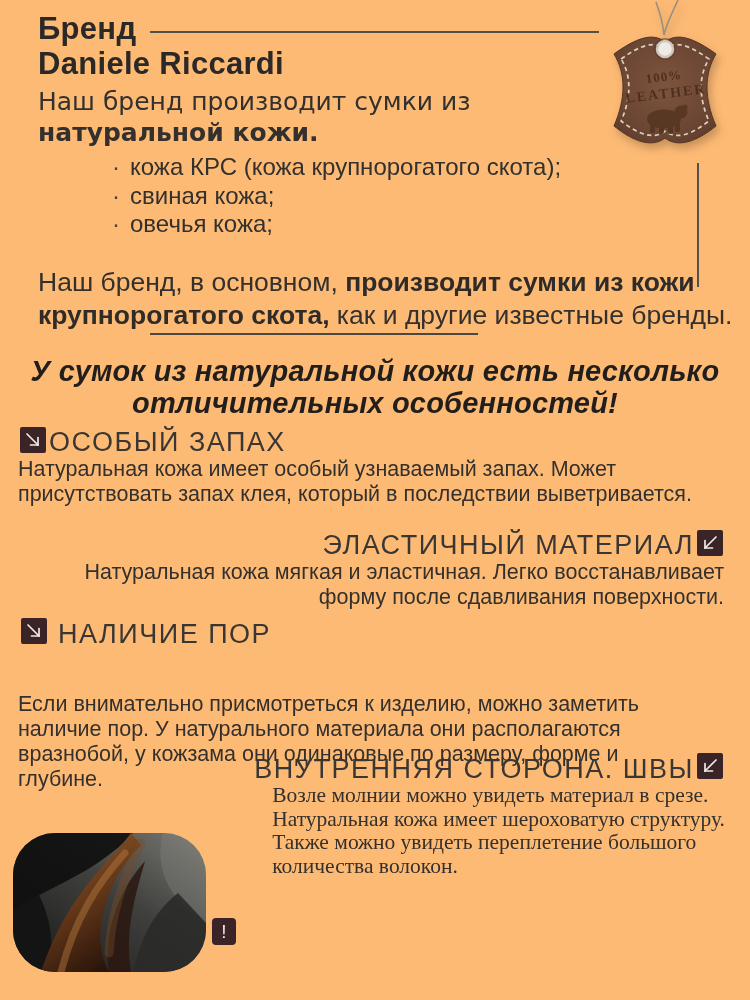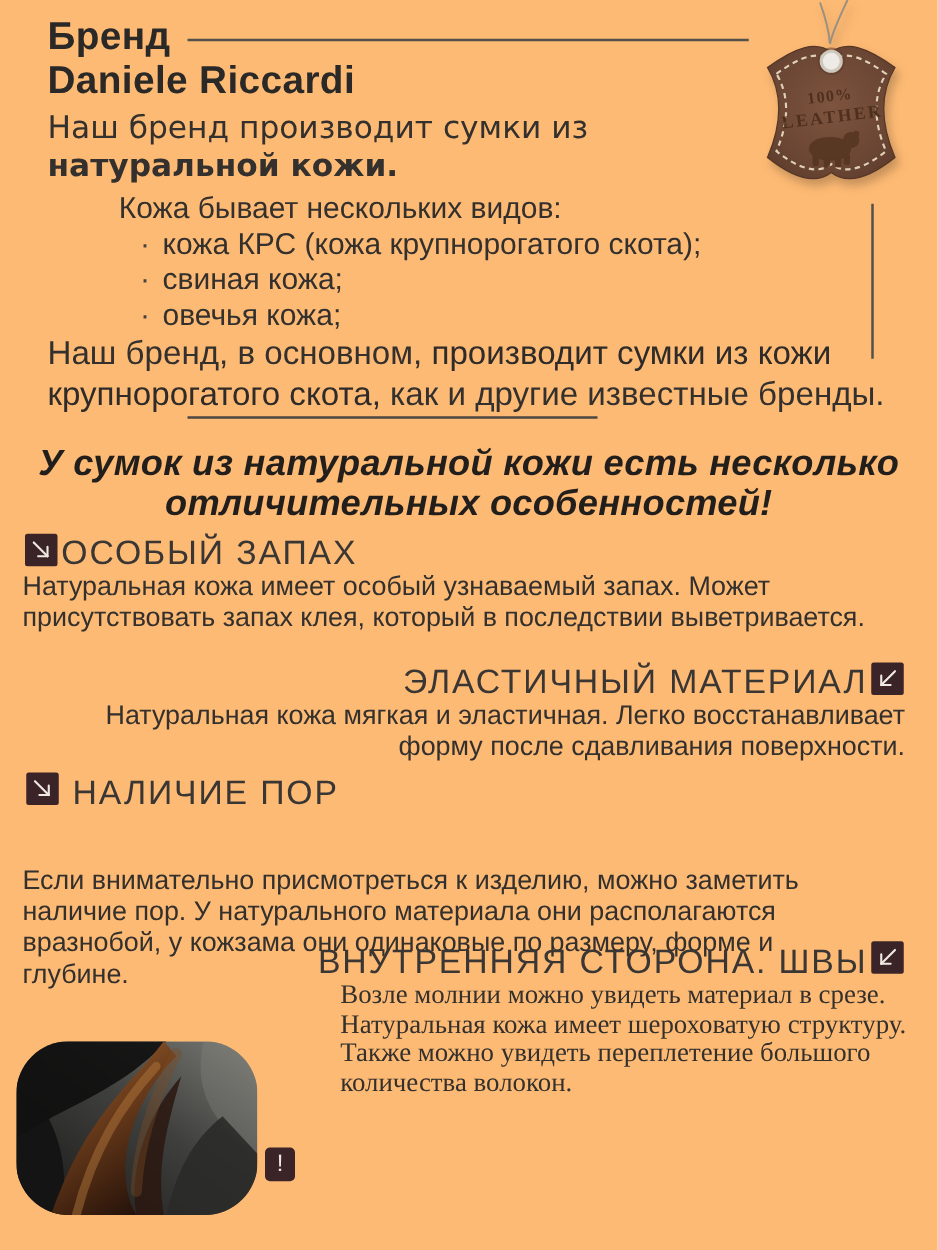--- a/index.html
+++ b/index.html
@@ -27,21 +27,21 @@
   
   .types{left:95px; top:153px; font-size:24px; line-height:28.6px; color:#33302d;}
   .types .item{padding-left:17px;}
   .types .dot{display:inline-block; width:18px; color:#454240;}
 
   
   .vrule{left:697px; top:163px; width:2px; height:124px; background:#54504a;}
 
   
   .summary{left:38px; top:266px; width:705px; font-size:26.5px; line-height:32.5px; color:#33302d;}
-  .summary b{font-weight:400; color:#2e2b29;}
+  .summary b{font-weight:700; color:#2e2b29;}
   .divider{left:150px; top:333px; width:328px; height:2px; background:#4c4742;}
 
   
   .highlight{left:0; top:355px; width:750px; text-align:center;
     font-size:29px; line-height:32px; font-weight:700; font-style:italic;
     color:#211e1c; white-space:pre-line; letter-spacing:.2px;}
 
   
   .sec-title{font-size:27px; line-height:28px; letter-spacing:1.5px; color:#3a3634; font-weight:400; white-space:nowrap;}
   .sec-body{font-size:21.5px; line-height:25px; color:#33302d; white-space:pre-line;}
@@ -114,21 +114,20 @@
         <circle cx="87" cy="107" r="2.5"></circle>
         <rect x="52" y="123" width="5" height="10" rx="2"></rect>
         <rect x="61" y="125" width="5" height="9" rx="2"></rect>
         <rect x="70" y="125" width="5" height="9" rx="2"></rect>
         <rect x="77" y="123" width="5" height="9" rx="2"></rect>
       </g>
     </svg>
   </div>
 
   <div class="abs types">
-    <div>Кожа бывает нескольких видов:</div>
     <div class="item"><span class="dot">·</span><span>кожа КРС  (кожа крупнорогатого скота);</span></div>
     <div class="item"><span class="dot">·</span><span>свиная кожа;</span></div>
     <div class="item"><span class="dot">·</span><span>овечья кожа;</span></div>
   </div>
 
   <div class="abs vrule"></div>
 
   <div class="abs summary"><span>Наш бренд, в основном, </span><b>производит сумки из кожи</b><br><b>крупнорогатого скота,</b><span> как и другие известные бренды.</span></div>
   <div class="abs divider"></div>
 

